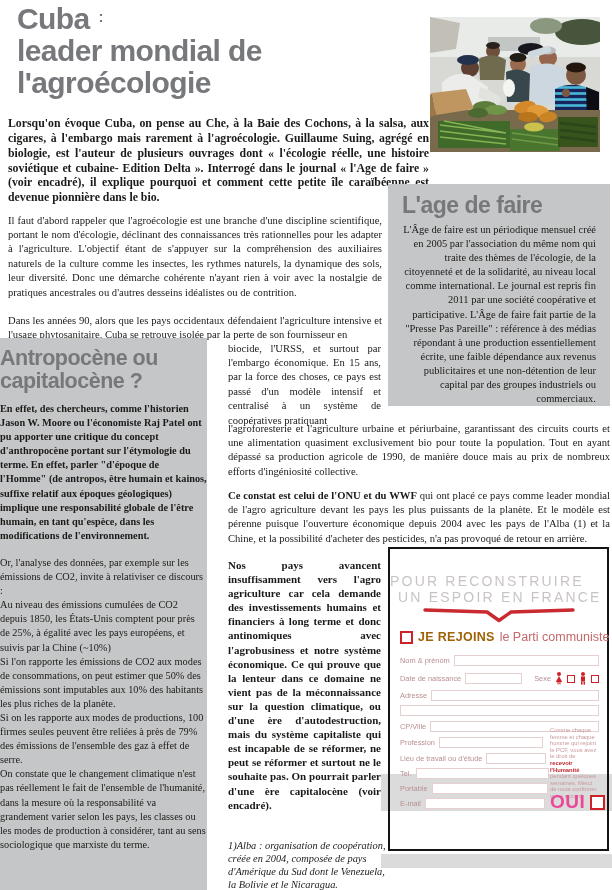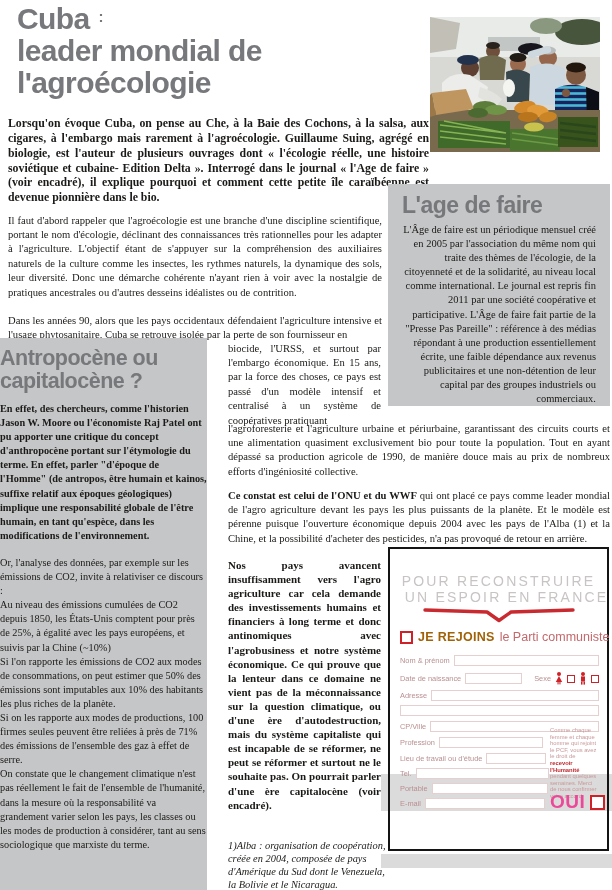--- a/index.html
+++ b/index.html
@@ -41,21 +41,21 @@
   #age-box p{margin:5px 0 0 0;font-size:10.5px;line-height:14.1px;text-align:right;}
 
   
   .band{position:absolute;background:#dbdbdb;}
   #band1{left:381px;top:774px;width:231px;height:37px;}
   #band2{left:381px;top:854px;width:231px;height:14px;}
 
   
   #form-box{position:absolute;left:388px;top:547px;width:221px;height:304px;border:2px solid #141414;
             box-sizing:border-box;background:transparent;font-family:"Liberation Sans",sans-serif;}
-  .fh{position:absolute;left:0;width:100%;text-align:center;color:#c9c4c4;font-size:14px;
+  .fh{position:absolute;left:0;width:100%;color:#c9c4c4;font-size:14px;
       letter-spacing:2.2px;font-weight:normal;}
   #fh1{top:24px;}
   #fh2{top:40px;padding-left:8px;}
   #chevron{position:absolute;left:50%;top:57px;transform:translateX(-50%);}
   #join-row{position:absolute;left:10px;top:81px;width:200px;display:flex;align-items:center;gap:5px;}
   .rchk{border:2px solid #cf2128;background:#fff;flex:none;}
   #join-chk{width:9px;height:9px;}
   #join-bold{color:#a16207;font-weight:bold;font-size:12.5px;letter-spacing:0.3px;white-space:nowrap;}
   #join-rest{color:#c4686c;font-size:12.5px;white-space:nowrap;}
 
@@ -182,21 +182,21 @@
 
   <div id="antro-box" class="graybox">
     <h2>
       <div>Antropocène ou</div>
       <div>capitalocène ?</div>
     </h2>
     <p class="b">En effet, des chercheurs, comme l'historien Jason W. Moore ou l'économiste Raj Patel ont pu apporter une critique du concept d'anthropocène portant sur l'étymologie du terme. En effet, parler "d'époque de l'Homme" (de antropos, être humain et kainos, suffixe relatif aux époques géologiques) implique une responsabilité globale de l'être humain, en tant qu'espèce, dans les modifications de l'environnement.</p>
     <p>Or, l'analyse des données, par exemple sur les émissions de CO2, invite à relativiser ce discours :</p>
     <p> Au niveau des émissions cumulées de CO2 depuis 1850, les États-Unis comptent pour près de 25%, à égalité avec les pays européens, et suivis par la Chine (~10%)</p>
     <p>Si l'on rapporte les émissions de CO2 aux modes de consommations, on peut estimer que 50% des émissions sont imputables aux 10% des habitants les plus riches de la planète.</p>
-    <p>Si on les rapporte aux modes de productions, 100 firmes seules peuvent être reliées à près de 71% des émissions de l'ensemble des gaz à effet de serre.</p>
+    <p>Si on les rapporte aux modes de productions, 100 firmes seules peuvent être reliées à près de 79% des émissions de l'ensemble des gaz à effet de serre.</p>
     <p>On constate que le changement climatique n'est pas réellement le fait de l'ensemble de l'humanité, dans la mesure où la responsabilité va grandement varier selon les pays, les classes ou les modes de production à considérer, tant au sens sociologique que marxiste du terme.</p>
   </div>
 
   <div id="band1" class="band"></div>
   <div id="band2" class="band"></div>
 
   <div id="form-box">
     <div id="fh1" class="fh">POUR RECONSTRUIRE</div>
     <div id="fh2" class="fh">UN ESPOIR EN FRANCE</div>
     <svg id="chevron" width="160" height="18" viewBox="0 0 160 18">

